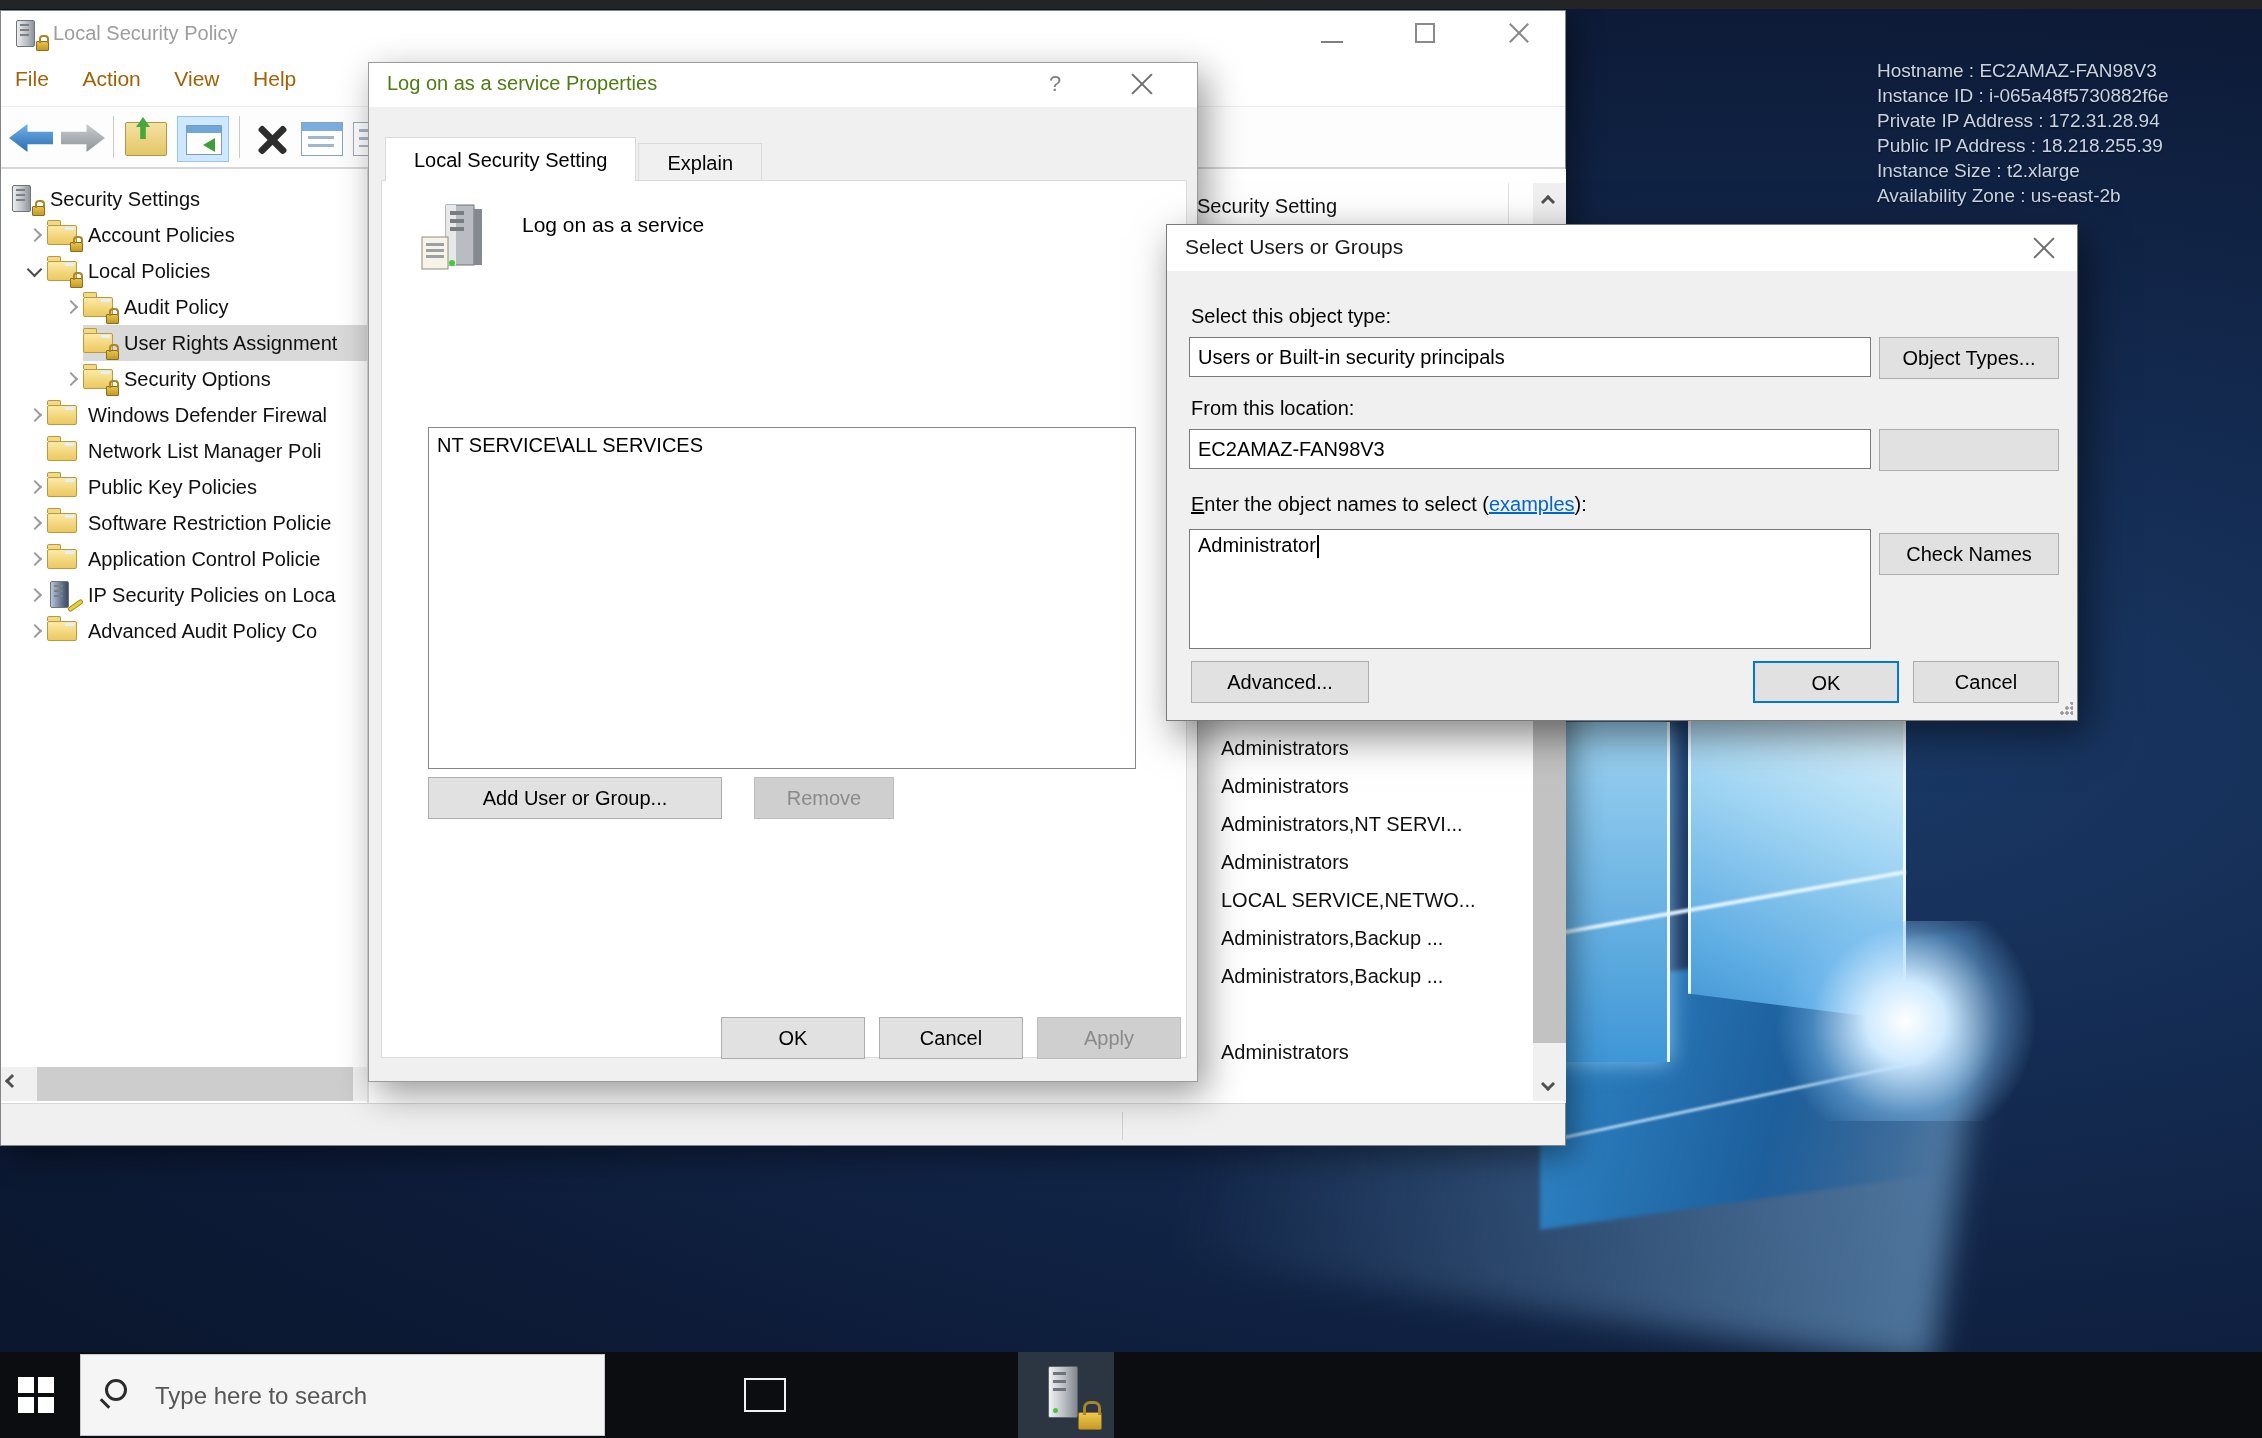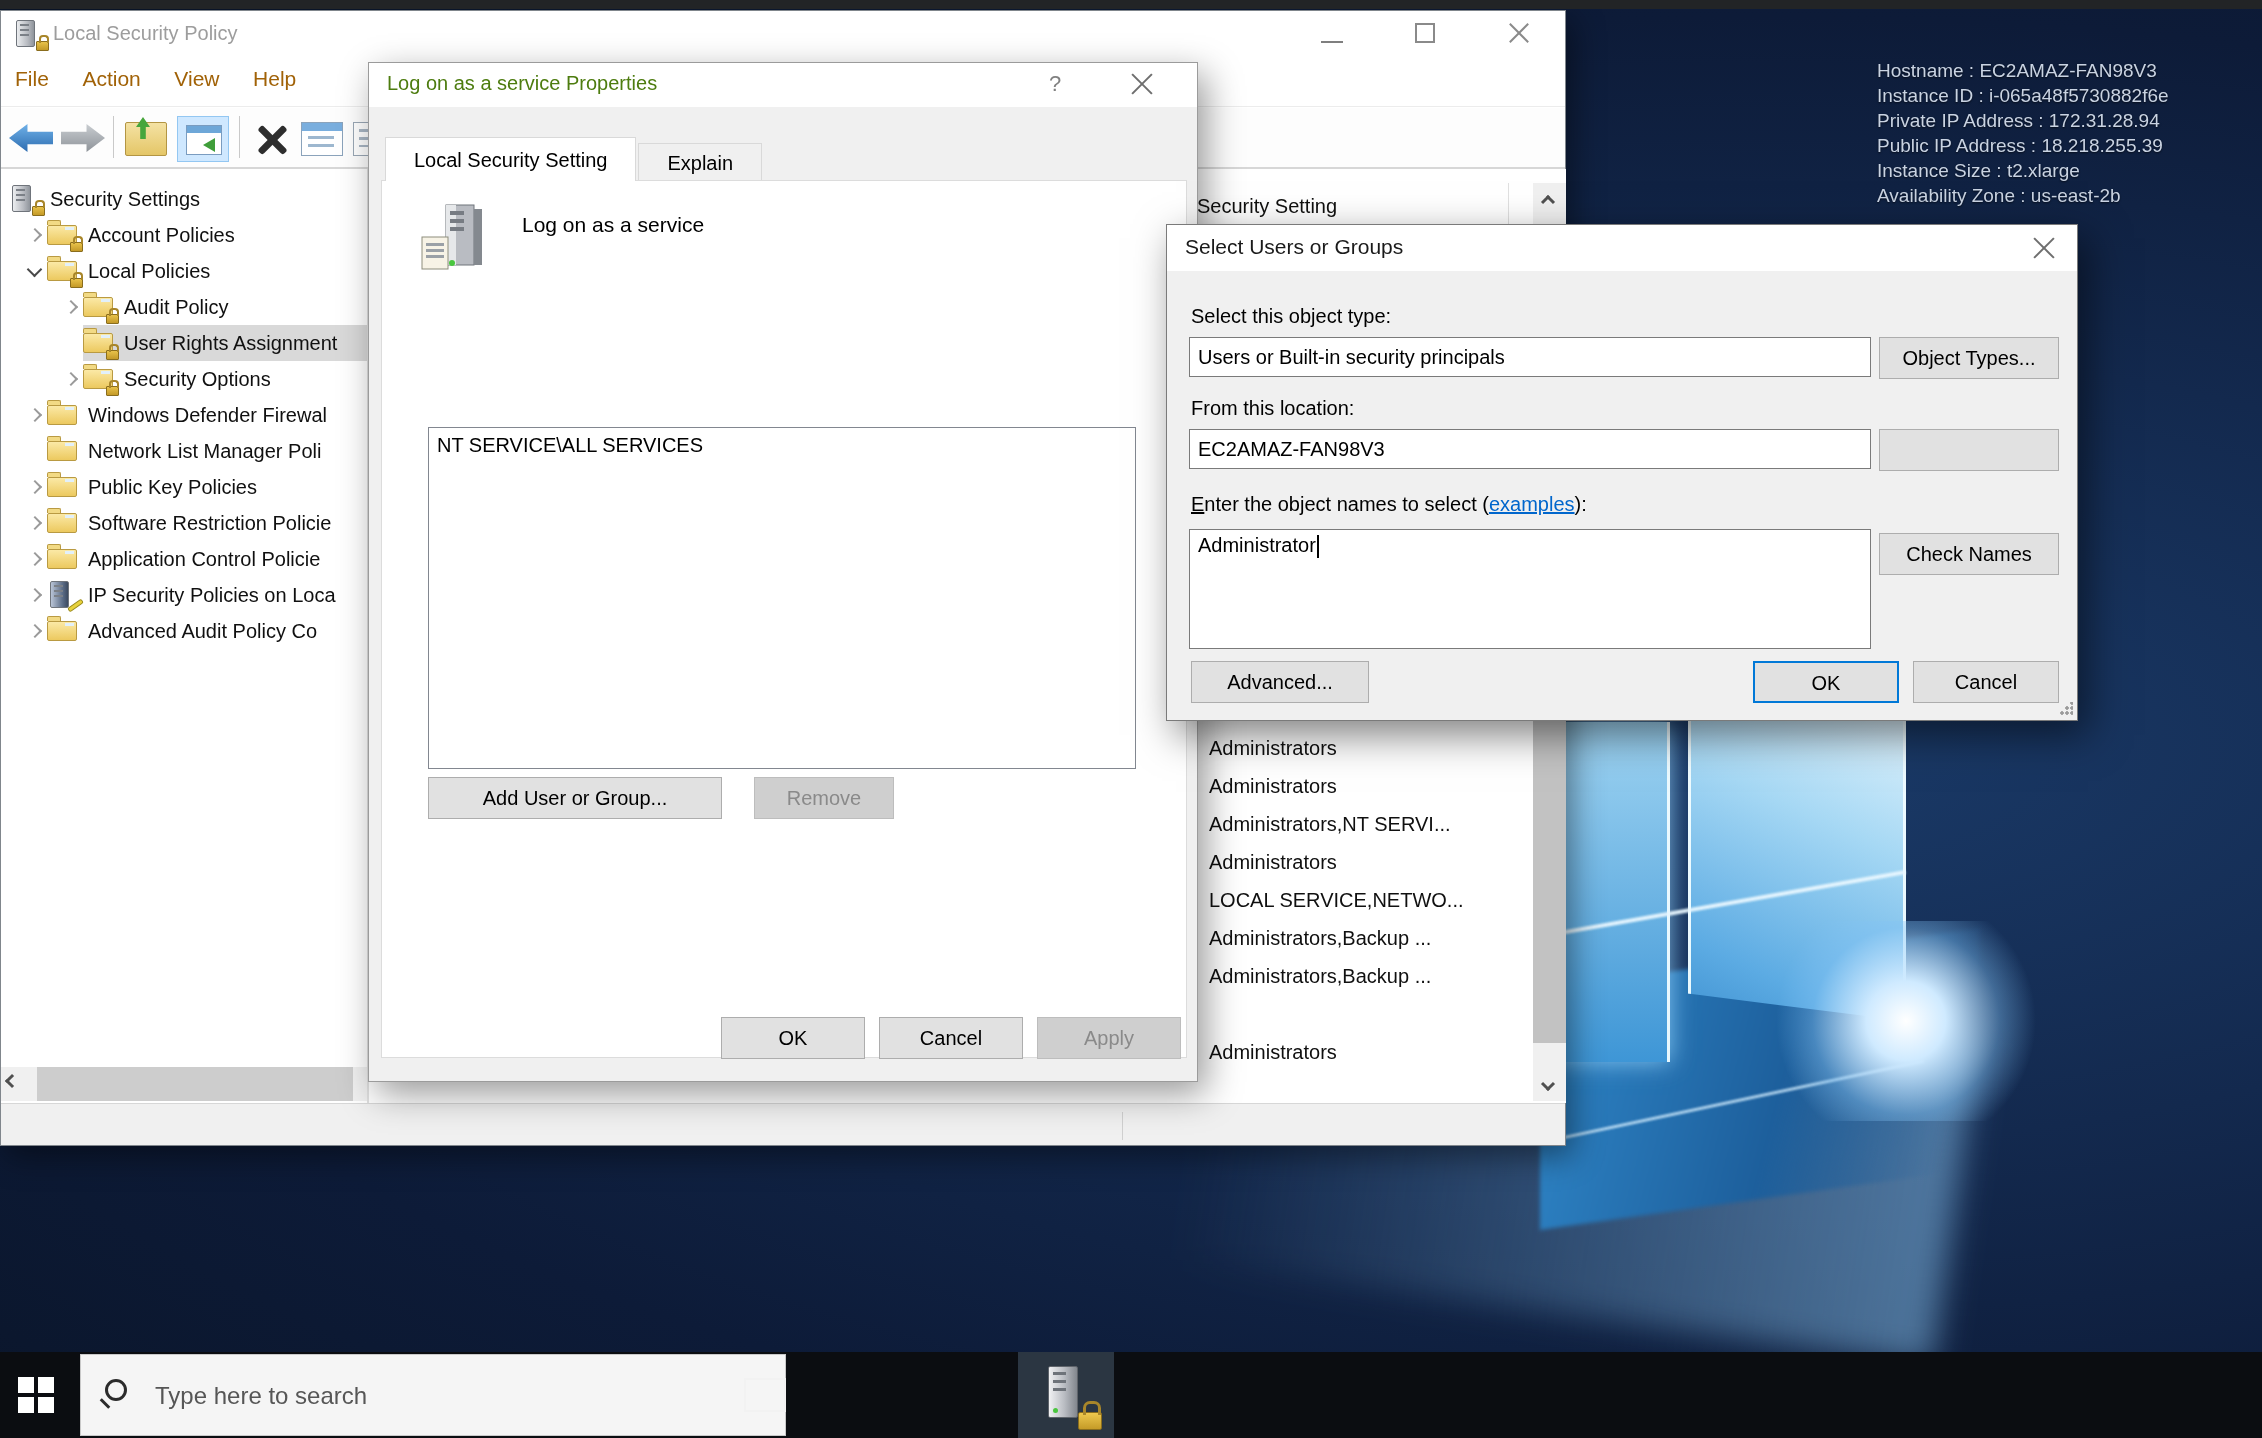--- a/index.html
+++ b/index.html
@@ -114,21 +114,21 @@
   .hscroll{position:absolute;left:0;top:898px;width:366px;height:34px;background:#f0f0f0;}
   .hscroll .la{position:absolute;left:6px;top:9px;width:10px;height:10px;
     border-left:3px solid #505050;border-bottom:3px solid #505050;transform:rotate(45deg);}
   .hscroll .thumb{position:absolute;left:36px;top:0;width:316px;height:34px;background:#cdcdcd;}
 
   .listpanel{position:absolute;left:368px;top:158px;width:1197px;height:934px;background:#fff;overflow:hidden;}
   .lheader{position:absolute;left:828px;top:14px;width:312px;height:46px;background:#fff;
     border-bottom:1px solid #e0e0e0;border-right:1px solid #e0e0e0;line-height:46px;
     font-size:20px;color:#10100f;}
   .lrows{position:absolute;left:828px;top:560px;width:330px;}
-  .lrow{height:38px;line-height:38px;padding-left:12px;font-size:20px;color:#101010;white-space:nowrap;overflow:hidden;}
+  .lrow{height:38px;line-height:38px;padding-left:24px;font-size:20px;color:#101010;white-space:nowrap;overflow:hidden;}
   .vscroll{position:absolute;left:1164px;top:14px;width:33px;height:918px;background:#f0f0f0;}
   .vscroll .ua{position:absolute;left:10px;top:14px;width:10px;height:10px;
     border-left:3px solid #505050;border-top:3px solid #505050;transform:rotate(45deg);}
   .vscroll .da{position:absolute;left:10px;bottom:12px;width:10px;height:10px;
     border-right:3px solid #505050;border-bottom:3px solid #505050;transform:rotate(45deg);}
   .vscroll .thumb{position:absolute;left:0;top:430px;width:33px;height:430px;background:#c2c2c2;}
   .statusbar{position:absolute;left:0;top:1092px;width:100%;height:42px;background:#f0f0f0;border-top:1px solid #d7d7d7;}
   .statusbar .sdiv{position:absolute;left:1121px;top:8px;width:1px;height:28px;background:#d0d0d0;}
 
   
@@ -167,21 +167,21 @@
                radial-gradient(circle at 13px 6px,#9a9a9a 1.5px,transparent 2px),
                radial-gradient(circle at 13px 1px,#9a9a9a 1.5px,transparent 2px);}
 
   
   .taskbar{position:absolute;left:0;top:1352px;width:2262px;height:86px;background:#0b0d11;z-index:40;}
   .startflag{position:absolute;left:18px;top:25px;width:36px;height:36px;
     background:linear-gradient(#fff,#fff) 0 0/16px 16px no-repeat,
                linear-gradient(#fff,#fff) 20px 0/16px 16px no-repeat,
                linear-gradient(#fff,#fff) 0 20px/16px 16px no-repeat,
                linear-gradient(#fff,#fff) 20px 20px/16px 16px no-repeat;}
-  .searchbox{position:absolute;left:80px;top:2px;width:706px;height:82px;background:#f5f5f5;border:1px solid #c9c9c9;}
+  .searchbox{position:absolute;left:80px;top:2px;width:525px;height:82px;background:#f5f5f5;border:1px solid #c9c9c9;}
   .mag{position:absolute;left:24px;top:24px;width:22px;height:22px;border:3px solid #2b2b2b;border-radius:50%;}
   .mag::after{content:'';position:absolute;left:-9px;top:20px;width:12px;height:3px;background:#2b2b2b;transform:rotate(45deg);}
   .searchtext{position:absolute;left:74px;top:0;height:82px;line-height:82px;font-size:24px;color:#565656;}
   .tvicon{position:absolute;left:744px;top:26px;width:42px;height:34px;border:2px solid #f2f2f2;background:
     linear-gradient(#f2f2f2,#f2f2f2) -8px 4px/5px 6px no-repeat,
     linear-gradient(#f2f2f2,#f2f2f2) -8px 16px/5px 6px no-repeat,
     linear-gradient(#f2f2f2,#f2f2f2) 41px 4px/5px 6px no-repeat,
     linear-gradient(#f2f2f2,#f2f2f2) 41px 16px/5px 6px no-repeat;}
   .taskact{position:absolute;left:1018px;top:0;width:96px;height:86px;background:rgba(130,160,195,.28);}
   .lsp-tower{position:absolute;left:30px;top:14px;width:30px;height:52px;

